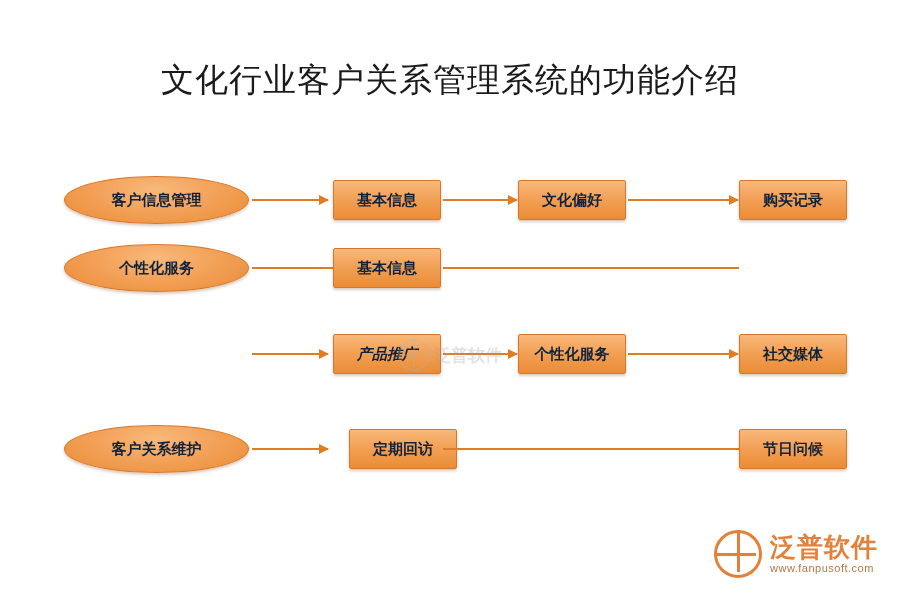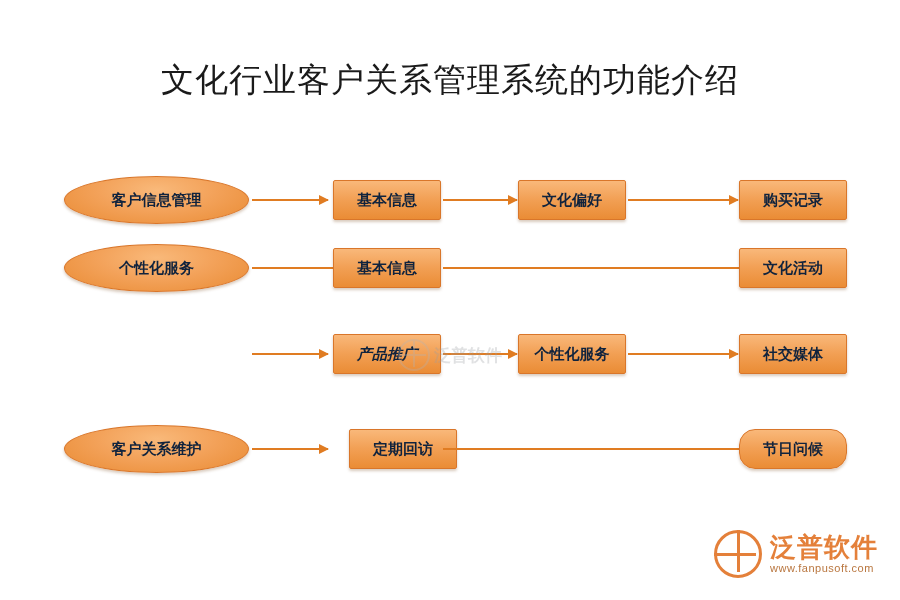--- a/index.html
+++ b/index.html
@@ -196,34 +196,33 @@
   <div class="node rect" style="left:333px; top:180px;">基本信息</div>
   <div class="connector arrow" style="left:443px; top:199px; width:74px;"></div>
   <div class="node rect" style="left:518px; top:180px;">文化偏好</div>
   <div class="connector arrow" style="left:628px; top:199px; width:110px;"></div>
   <div class="node rect" style="left:739px; top:180px;">购买记录</div>
 
   <div class="node ellipse" style="left:64px; top:244px;">个性化服务</div>
   <div class="connector plain" style="left:252px; top:267px; width:81px;"></div>
   <div class="node rect" style="left:333px; top:248px;">基本信息</div>
   <div class="connector plain" style="left:443px; top:267px; width:296px;"></div>
-  <div class="node rect" style="left:739px; top:248px;">文化活动</div>
 
   <div class="connector arrow" style="left:252px; top:353px; width:76px;"></div>
   <div class="node rect italic" style="left:333px; top:334px;">产品推广</div>
   <div class="connector arrow" style="left:443px; top:353px; width:74px;"></div>
   <div class="node rect" style="left:518px; top:334px;">个性化服务</div>
   <div class="connector arrow" style="left:628px; top:353px; width:110px;"></div>
   <div class="node rect" style="left:739px; top:334px;">社交媒体</div>
 
   <div class="node ellipse" style="left:64px; top:425px;">客户关系维护</div>
   <div class="connector arrow" style="left:252px; top:448px; width:76px;"></div>
   <div class="node rect" style="left:349px; top:429px;">定期回访</div>
   <div class="connector plain" style="left:443px; top:448px; width:296px;"></div>
-  <div class="node rect" style="left:739px; top:429px;border-radius:16px;">节日问候</div>
+  <div class="node rect" style="left:739px; top:429px;">节日问候</div>
 
   <div id="watermark-center">
     <div class="wm-globe"></div>
     <div class="wm-text">泛普软件</div>
   </div>
 
   <div id="logo">
     <div class="logo-mark"></div>
     <div class="logo-text">
       <div class="logo-name">泛普软件</div>

